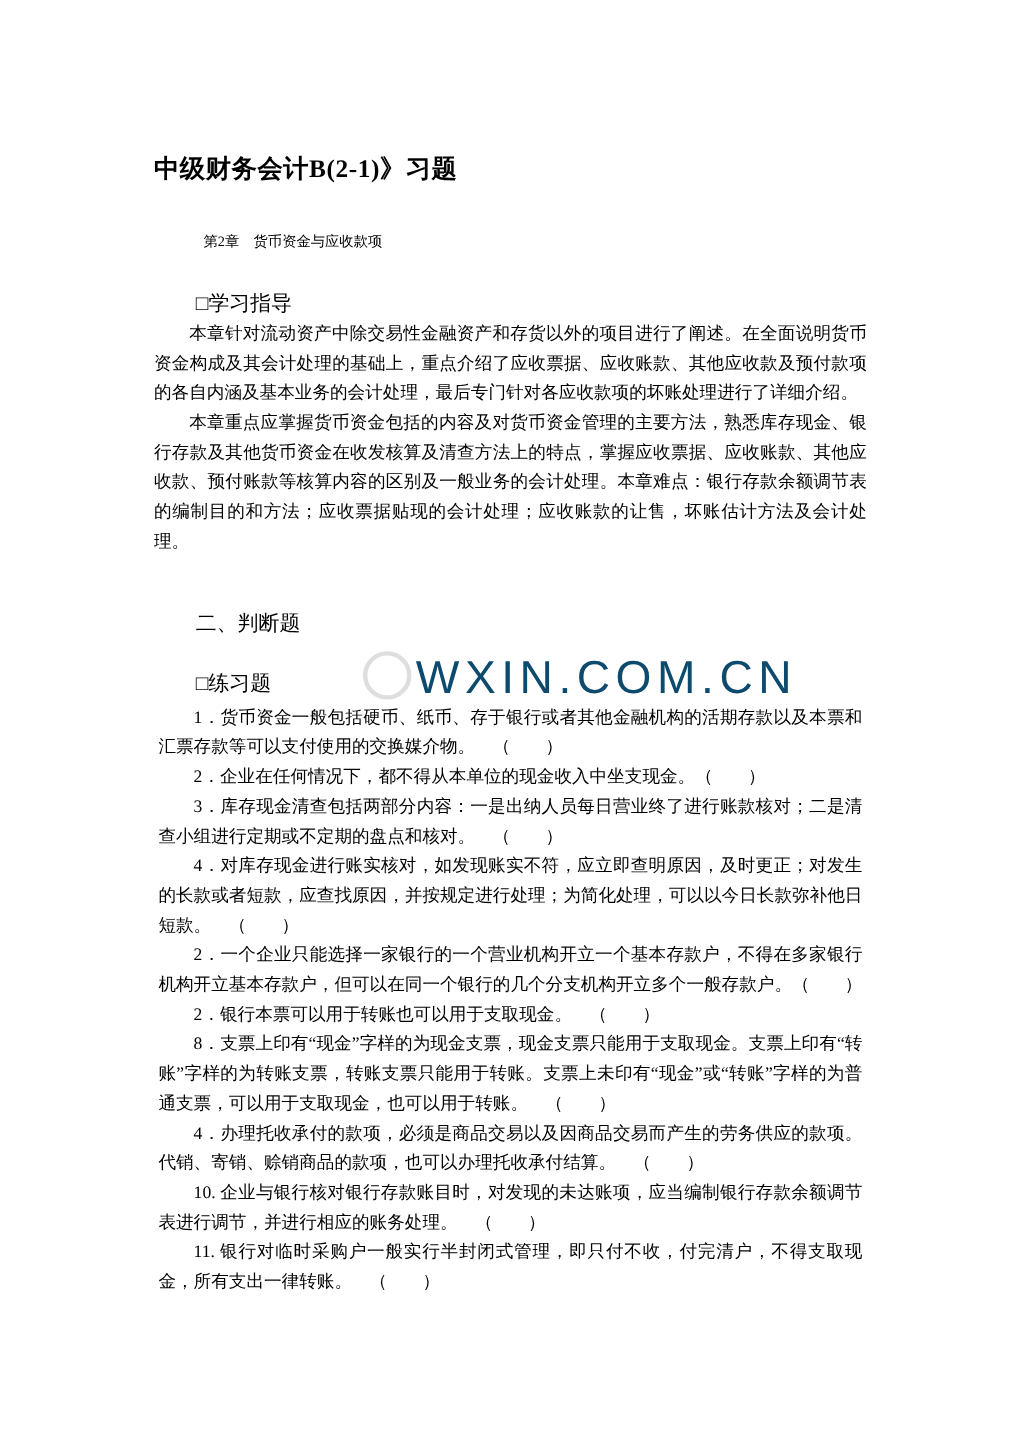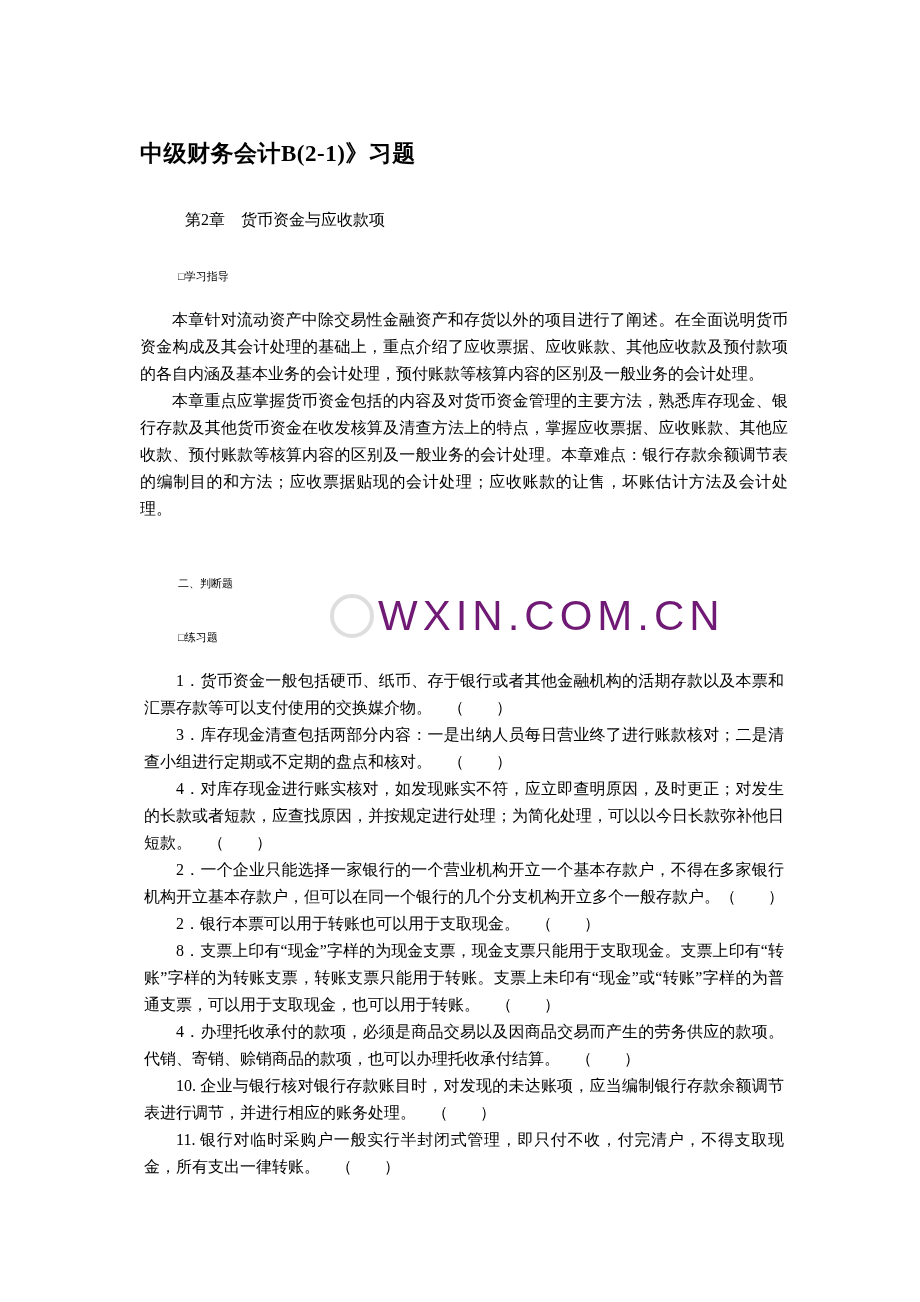--- a/index.html
+++ b/index.html
@@ -24,29 +24,29 @@
 
   .doc-title {
     font-size: 23px;
     font-weight: bold;
     letter-spacing: 0.5px;
     margin: 0 0 38px 0;
     line-height: 1.2;
   }
 
   .chapter {
-    font-size: 16px;
+    font-size: 13px;
     line-height: 27px;
     margin: 0 0 30px 45px;
   }
 
   .sec-heading {
-    font-size: 11px;
+    font-size: 19px;
     line-height: 27px;
-    margin: 16px;
+    margin: 0;
     text-indent: 2em;
   }
 
   .body-p {
     font-size: 16px;
     line-height: 27px;
     margin: 0;
     text-align: justify;
     text-indent: 2em;
   }
@@ -56,22 +56,22 @@
   .quiz-heading { margin-top: 48px; margin-bottom: 0; }
 
   .quiz-list { margin: 4px; }
 
   .watermark {
     position: absolute;
     left: 330px;
     top: 592px;
     z-index: 0;
     display: flex;
-    align-items: center;
-    color: #701a75;
+    align-items: flex-start;
+    color: #0c4a6e;
     pointer-events: none;
   }
   .wm-circle {
     display: inline-block;
     width: 44px;
     height: 44px;
     border: 4px solid #dedede;
     border-radius: 50%;
     margin-right: 4px;
     flex: 0 0 auto;
@@ -92,29 +92,30 @@
 </div>
 
 <div class="content">
 
   <h1 class="doc-title">中级财务会计B(2-1)》习题</h1>
 
   <p class="chapter">第2章　货币资金与应收款项</p>
 
   <p class="sec-heading">□学习指导</p>
 
-  <p class="body-p">本章针对流动资产中除交易性金融资产和存货以外的项目进行了阐述。在全面说明货币资金构成及其会计处理的基础上，重点介绍了应收票据、应收账款、其他应收款及预付款项的各自内涵及基本业务的会计处理，预付账款等核算内容的区别及一般业务的会计处理。</p>
+  <p class="body-p">本章针对流动资产中除交易性金融资产和存货以外的项目进行了阐述。在全面说明货币资金构成及其会计处理的基础上，重点介绍了应收票据、应收账款、其他应收款及预付款项的各自内涵及基本业务的会计处理，最后专门针对各应收款项的坏账处理进行了详细介绍。</p>
   <p class="body-p">本章重点应掌握货币资金包括的内容及对货币资金管理的主要方法，熟悉库存现金、银行存款及其他货币资金在收发核算及清查方法上的特点，掌握应收票据、应收账款、其他应收款、预付账款等核算内容的区别及一般业务的会计处理。本章难点：银行存款余额调节表的编制目的和方法；应收票据贴现的会计处理；应收账款的让售，坏账估计方法及会计处理。</p>
 
   <p class="sec-heading quiz-heading">二、判断题</p>
 
   <p class="sec-heading exercises">□练习题</p>
 
   <div class="quiz-list">
     <p class="body-p">1．货币资金一般包括硬币、纸币、存于银行或者其他金融机构的活期存款以及本票和汇票存款等可以支付使用的交换媒介物。　（　　）</p>
+    <p class="body-p">2．企业在任何情况下，都不得从本单位的现金收入中坐支现金。（　　）</p>
     <p class="body-p">3．库存现金清查包括两部分内容：一是出纳人员每日营业终了进行账款核对；二是清查小组进行定期或不定期的盘点和核对。　（　　）</p>
     <p class="body-p">4．对库存现金进行账实核对，如发现账实不符，应立即查明原因，及时更正；对发生的长款或者短款，应查找原因，并按规定进行处理；为简化处理，可以以今日长款弥补他日短款。　（　　）</p>
     <p class="body-p">2．一个企业只能选择一家银行的一个营业机构开立一个基本存款户，不得在多家银行机构开立基本存款户，但可以在同一个银行的几个分支机构开立多个一般存款户。（　　）</p>
     <p class="body-p">2．银行本票可以用于转账也可以用于支取现金。　（　　）</p>
     <p class="body-p">8．支票上印有“现金”字样的为现金支票，现金支票只能用于支取现金。支票上印有“转账”字样的为转账支票，转账支票只能用于转账。支票上未印有“现金”或“转账”字样的为普通支票，可以用于支取现金，也可以用于转账。　（　　）</p>
     <p class="body-p">4．办理托收承付的款项，必须是商品交易以及因商品交易而产生的劳务供应的款项。代销、寄销、赊销商品的款项，也可以办理托收承付结算。　（　　）</p>
     <p class="body-p">10. 企业与银行核对银行存款账目时，对发现的未达账项，应当编制银行存款余额调节表进行调节，并进行相应的账务处理。　（　　）</p>
     <p class="body-p">11. 银行对临时采购户一般实行半封闭式管理，即只付不收，付完清户，不得支取现金，所有支出一律转账。　（　　）</p>
   </div>
 

